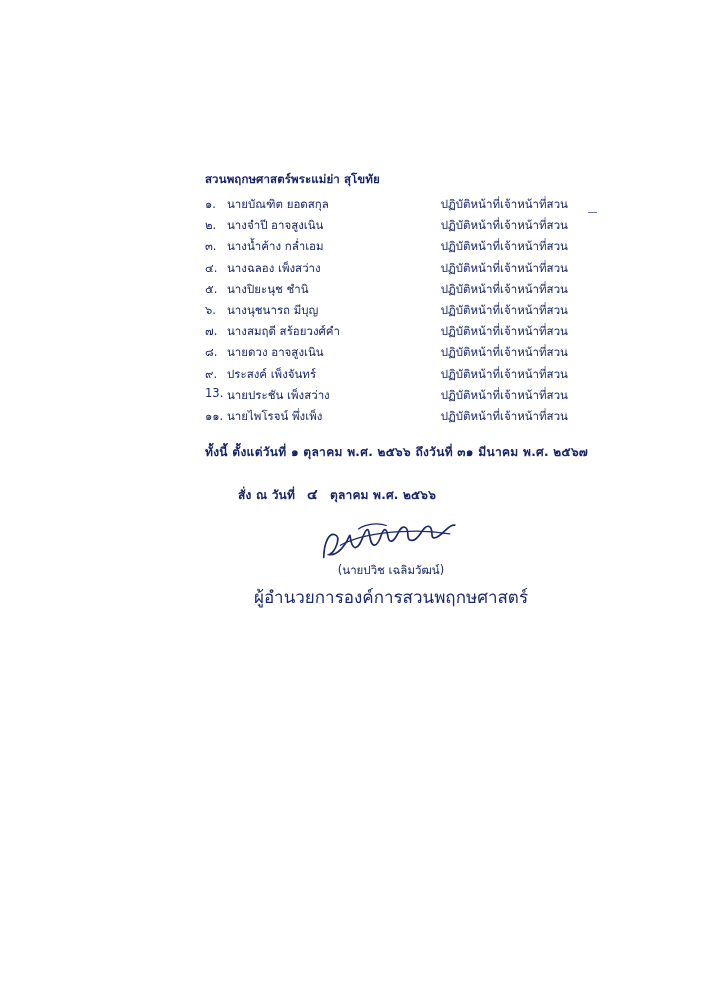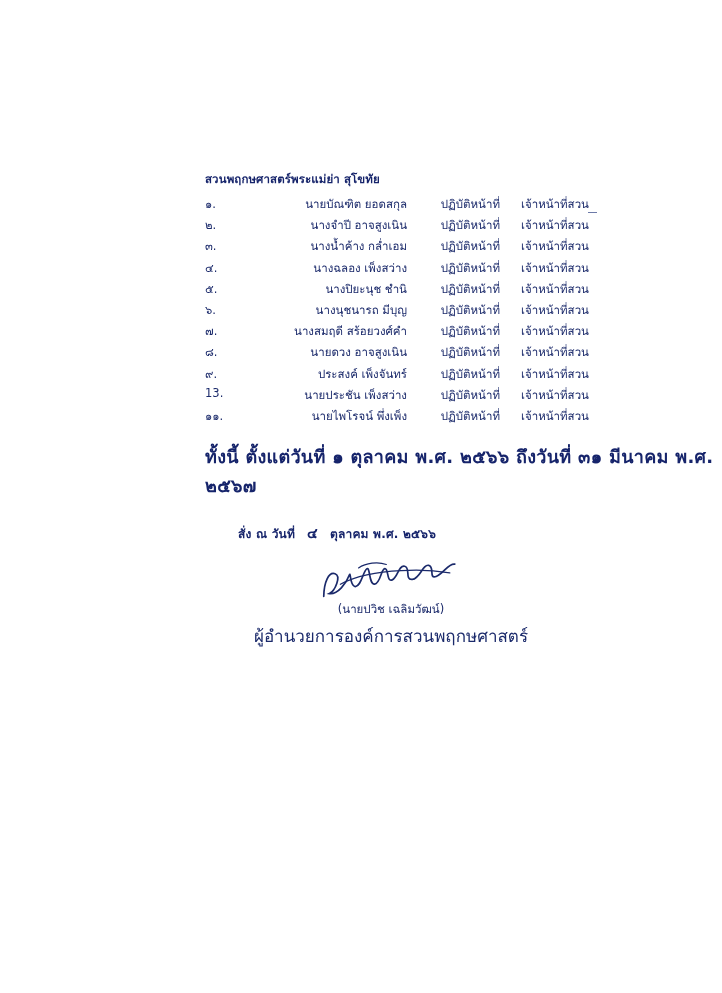--- a/index.html
+++ b/index.html
@@ -51,35 +51,33 @@
     white-space: nowrap;
     font-weight: normal;
   }
   td.c-num {
     width: 22px;
     text-align: left;
   }
   td.c-name {
     width: 180px;
     padding-right: 8px;
-    text-align: right;
   }
   td.c-role {
     width: 93px;
     text-align: right;
   }
   td.c-post {
     width: 110px;
-    text-align: center;
   }
 
   .period {
     margin-left: 205px;
     margin-top: 14px;
-    font-size: 18px;
+    font-size: 12px;
     font-weight: bold;
     letter-spacing: 0.3px;
     color: #16246b;
   }
 
   .order-line {
     margin-left: 238px;
     margin-top: 22px;
     font-size: 12px;
     font-weight: bold;

